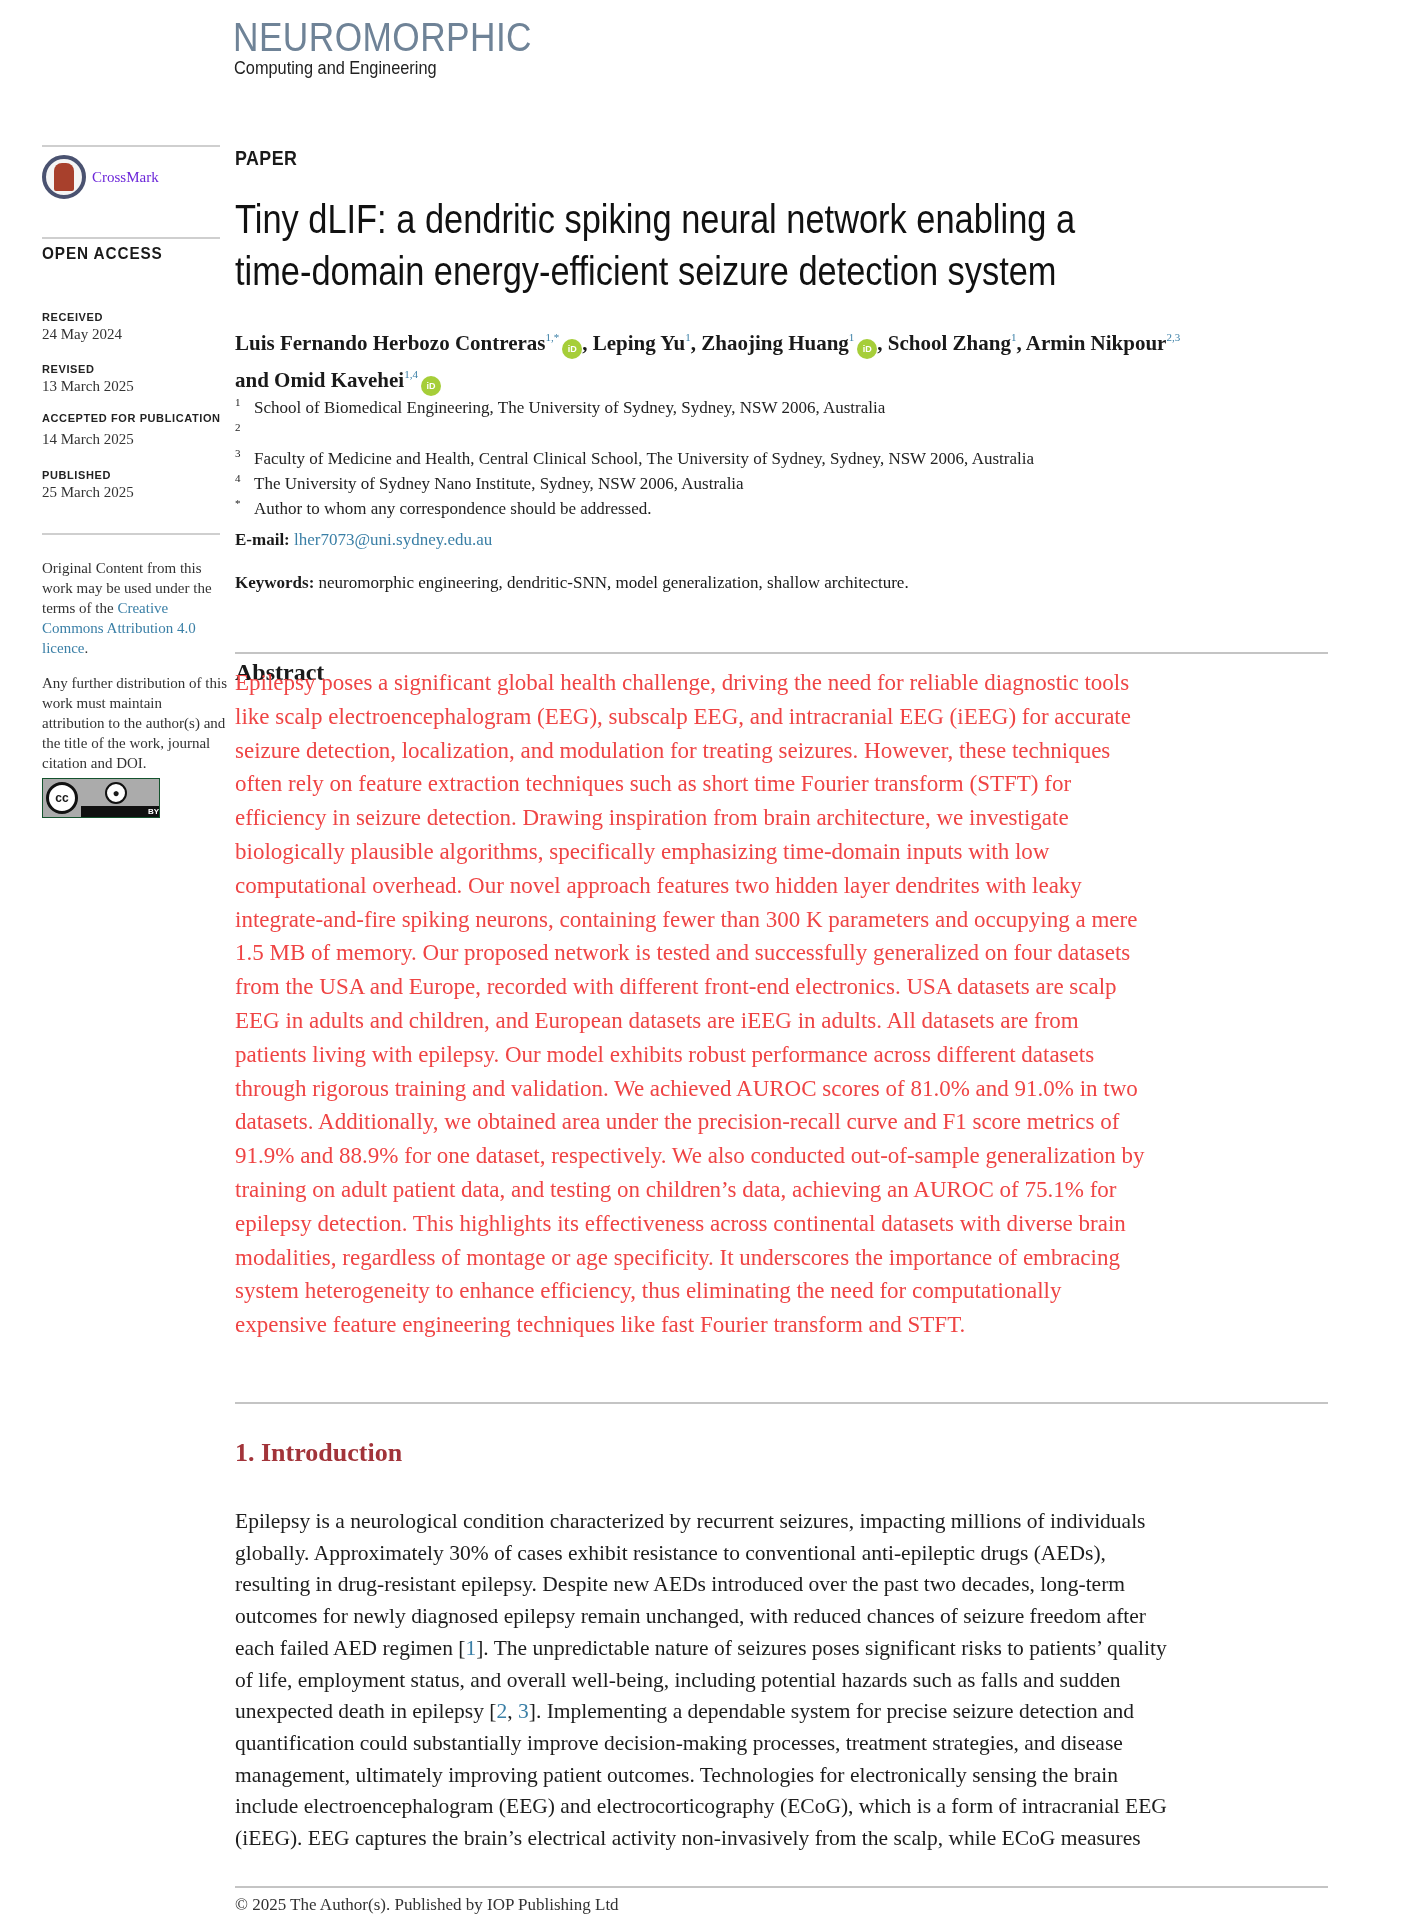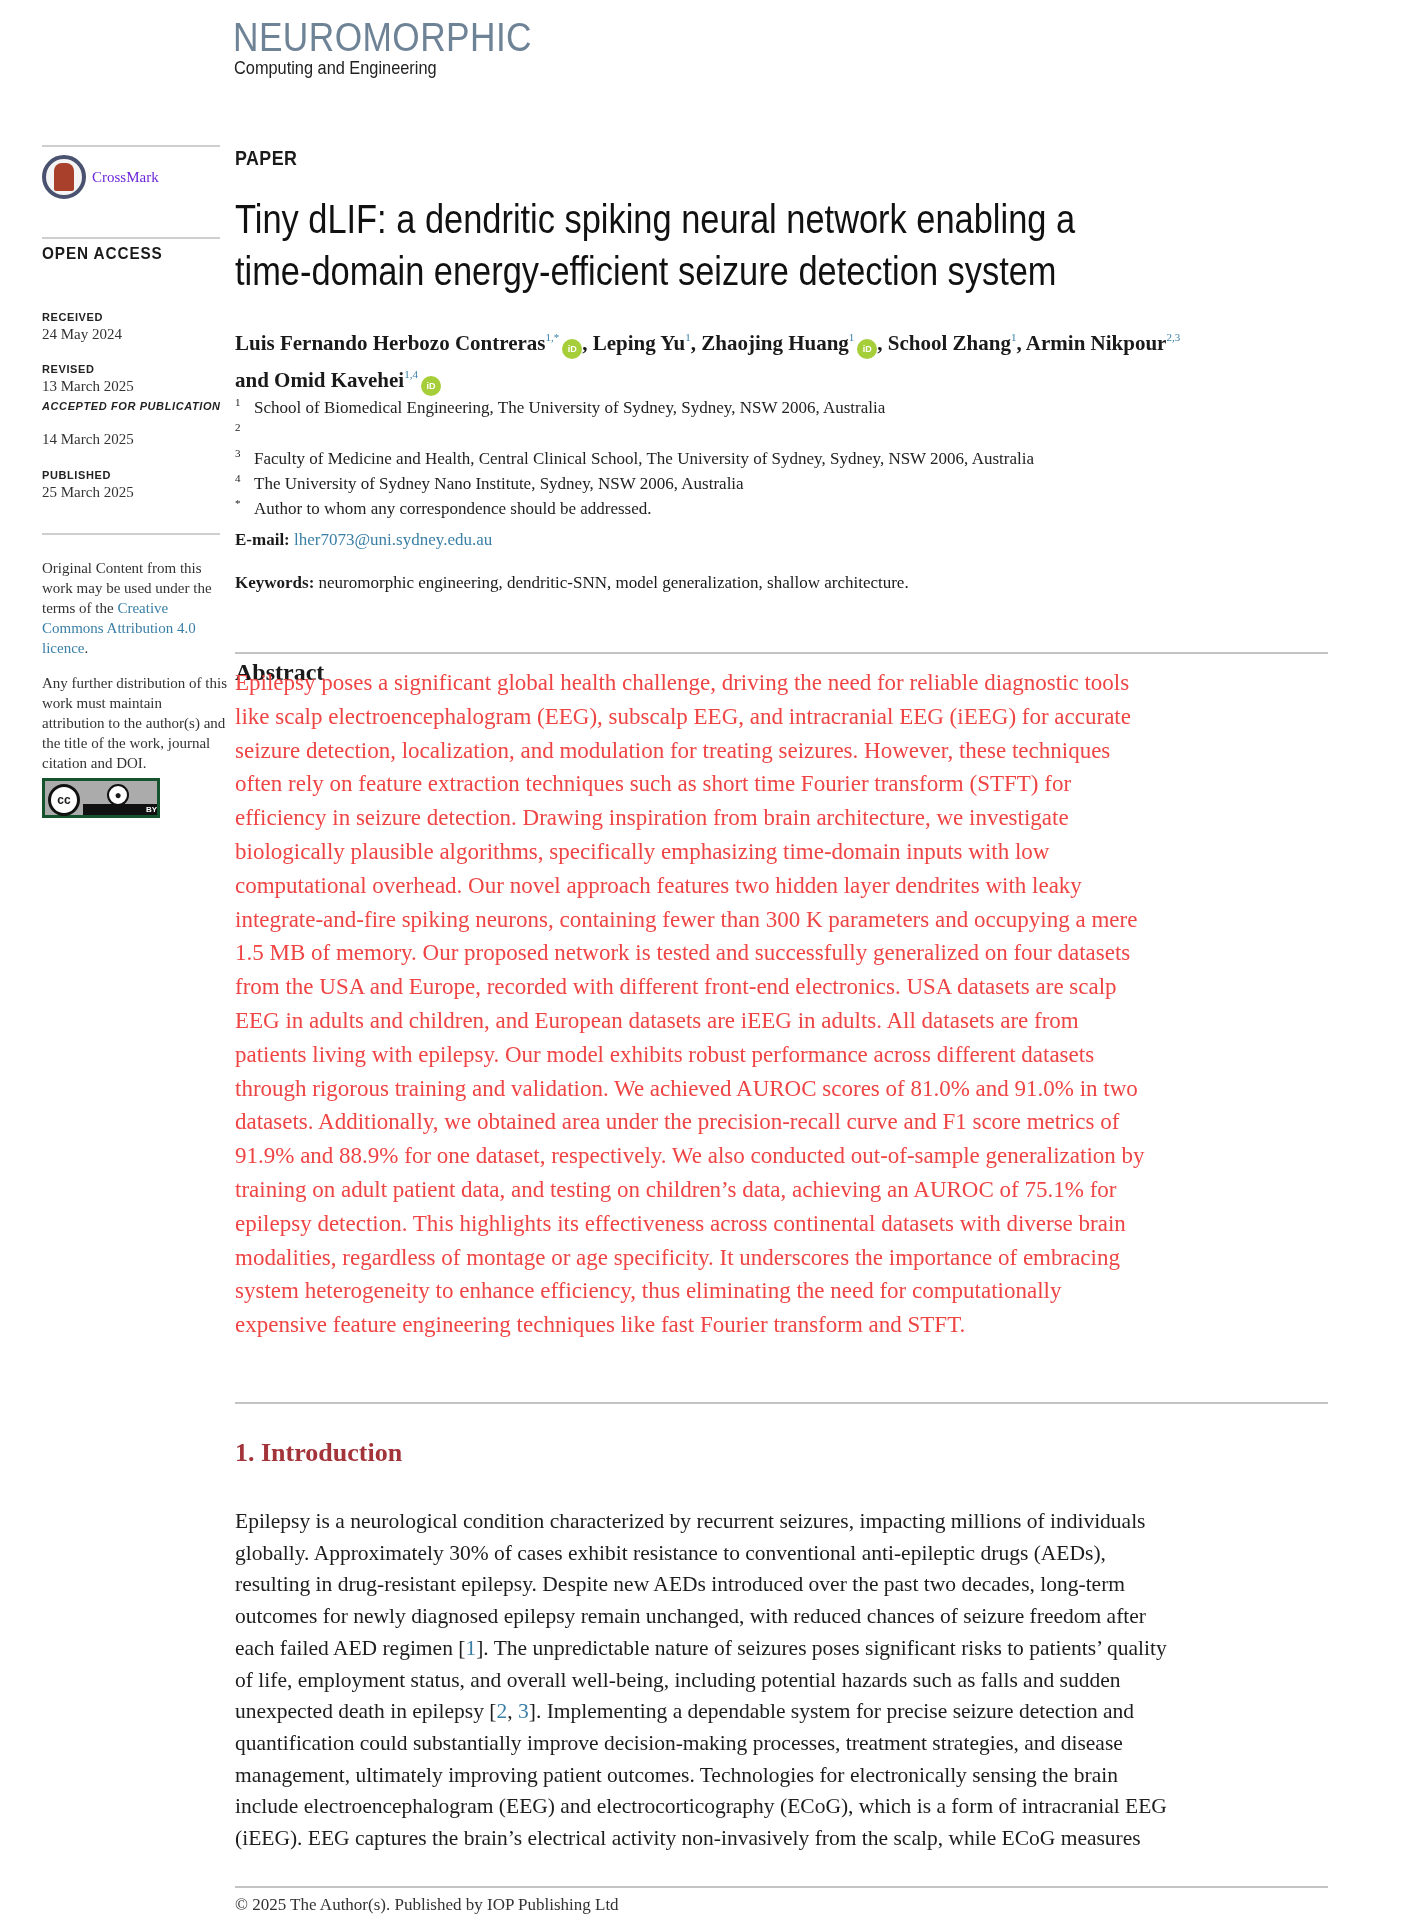--- a/index.html
+++ b/index.html
@@ -17,21 +17,21 @@
   #crossmark { left: 42px; top: 155px; display: flex; align-items: center; }
   .cm-circle { width: 44px; height: 44px; border-radius: 50%; border: 4px solid #4a5270; box-sizing: border-box; display: flex; align-items: center; justify-content: center; background: #f5f5f5; }
   .cm-inner { width: 20px; height: 28px; background: #a8402c; border-radius: 8px 8px 2px 2px; }
   .cm-label { font-size: 15px; margin-left: 6px; color: #6d28d9; }
   #open-access { left: 42px; top: 244px; font-size: 17px; font-weight: bold; letter-spacing: 1px; transform: scaleX(0.9); transform-origin: left top; }
   .date-label { position: absolute; left: 42px; font-size: 11px; font-weight: bold; letter-spacing: 0.6px; color: #222; }
   .date-val { position: absolute; left: 42px; font-size: 15px; color: #333; }
   #license-block { left: 42px; top: 543px; width: 185px; font-size: 15px; line-height: 20px; color: #333; }
   #license-block p { margin: 15px 0 9px 0; }
   .link { color: #3a7fa6; }
-  #cc-badge { left: 42px; top: 778px; width: 118px; height: 40px; background: #ababab; border: 3px solid #14532d; box-sizing: border-box; }
+  #cc-badge { left: 42px; top: 778px; width: 118px; height: 40px; background: #ababab; border: 1px solid #14532d; box-sizing: border-box; }
   #cc-badge .cc { position: absolute; left: 3px; top: 3px; width: 32px; height: 32px; border-radius: 50%; background: #fff; border: 3px solid #111; box-sizing: border-box; font: bold 12px "Liberation Sans", sans-serif; display: flex; align-items: center; justify-content: center; }
   #cc-badge .by-icon { position: absolute; left: 62px; top: 3px; width: 22px; height: 22px; border-radius: 50%; background: #fff; border: 2px solid #111; box-sizing: border-box; font: bold 12px "Liberation Sans", sans-serif; display: flex; align-items: center; justify-content: center; }
   #cc-badge .by-bar { position: absolute; left: 38px; right: 0; bottom: 0; height: 11px; background: #111; color: #fff; font: bold 8px "Liberation Sans", sans-serif; text-align: right; line-height: 11px; }
 
   
   #paper-type { left: 235px; top: 146px; font-size: 21px; font-weight: bold; letter-spacing: 0.5px; transform: scaleX(0.85); transform-origin: left top; }
   #title { left: 235px; top: 193px; width: 1200px; font-size: 40px; line-height: 52px; color: #111; transform: scaleX(0.86); transform-origin: left top; }
   #authors { left: 235px; top: 322px; width: 1100px; font-size: 21px; line-height: 30px; font-weight: bold; color: #1a1a1a; }
   #authors sup { color: #3a7fa6; font-weight: normal; font-size: 11px; vertical-align: 9px; }
   .orcid { display: inline-block; width: 20px; height: 20px; border-radius: 50%; background: #a6ce39; color: #fff; font: bold 9px "Liberation Sans", sans-serif; text-align: center; line-height: 20px; vertical-align: -2px; margin-left: 3px; }
@@ -65,21 +65,21 @@
     </div>
   <span class="cm-label serif">CrossMark</span>
 </div>
 <div class="rule-left" style="top:237px;"></div>
 <div class="abs sans" id="open-access">OPEN ACCESS</div>
 
 <div class="date-label sans" style="top:311px;">RECEIVED</div>
 <div class="date-val serif" style="top:326px;">24 May 2024</div>
 <div class="date-label sans" style="top:363px;">REVISED</div>
 <div class="date-val serif" style="top:378px;">13 March 2025</div>
-<div class="date-label sans" style="top:400px;font-style:italic;">ACCEPTED FOR PUBLICATION</div>
+<div class="date-label sans" style="top:412px;">ACCEPTED FOR PUBLICATION</div>
 <div class="date-val serif" style="top:431px;">14 March 2025</div>
 <div class="date-label sans" style="top:469px;">PUBLISHED</div>
 <div class="date-val serif" style="top:484px;">25 March 2025</div>
 
 <div class="rule-left" style="top:533px;"></div>
 <div class="abs serif" id="license-block">
   <p><span>Original Content from this work may be used under the terms of the </span><span class="link">Creative Commons Attribution 4.0 licence</span><span>.</span></p>
   <p>Any further distribution of this work must maintain attribution to the author(s) and the title of the work, journal citation and DOI.</p>
 </div>
 <div class="abs" id="cc-badge">

